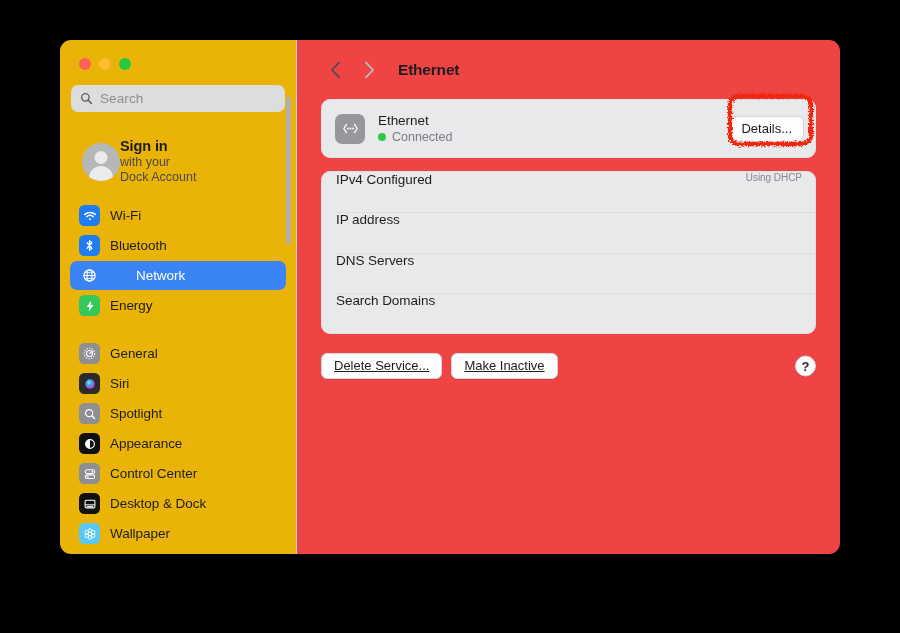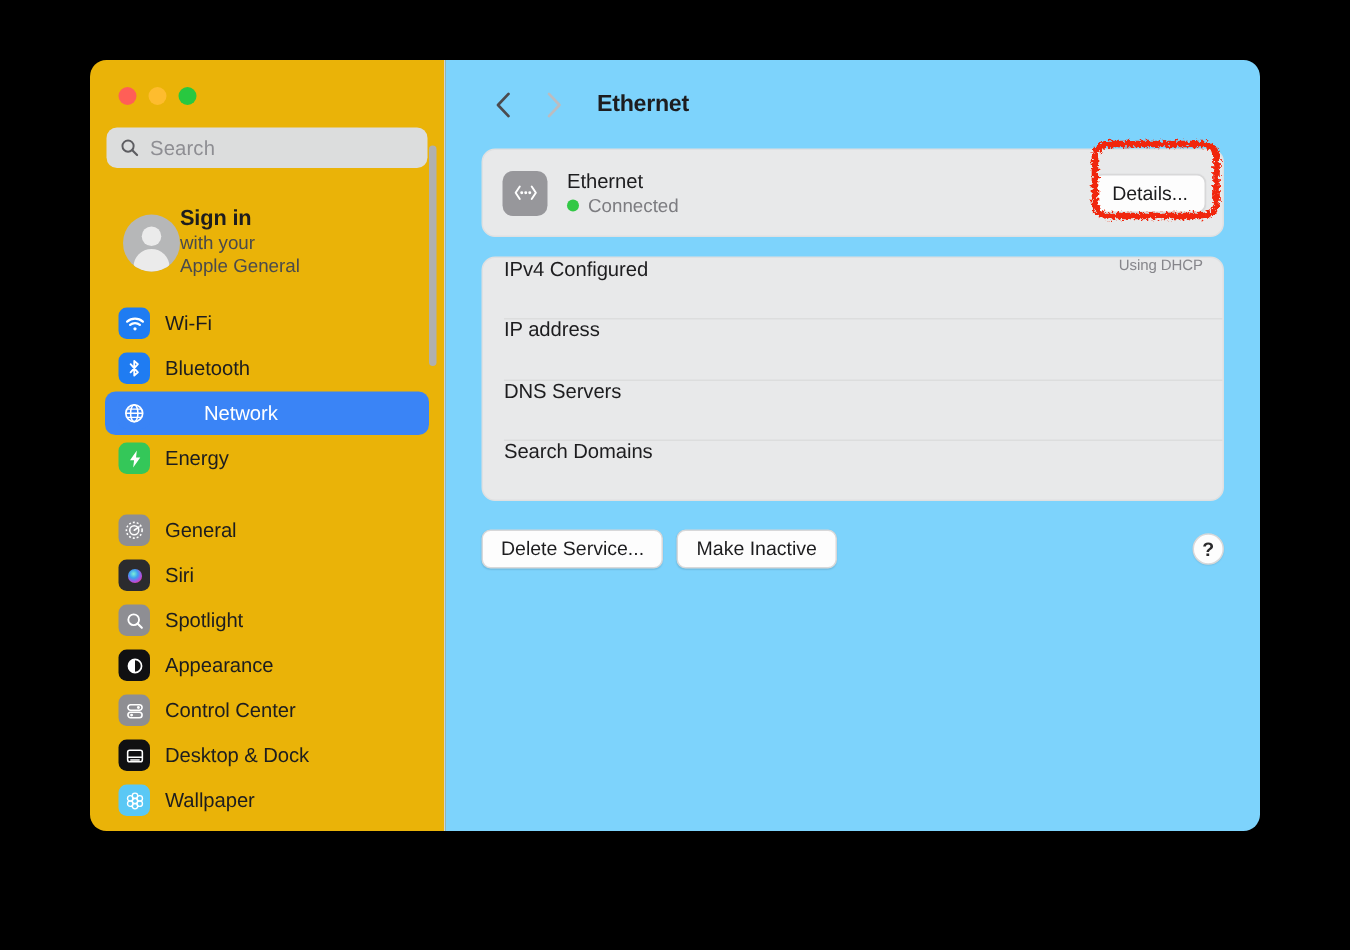--- a/index.html
+++ b/index.html
@@ -134,21 +134,21 @@
     top: 57px;
     width: 5px;
     height: 147px;
     border-radius: 3px;
     background: #b0b0b0;
   }
 
   
   #content {
     flex: 1 1 auto;
-    background: #7dd3fc;
+    background: #ef4444;
     position: relative;
   }
 
   #nav-bar {
     display: flex;
     align-items: center;
     height: 59px;
     padding-left: 21px;
     gap: 0px;
   }
@@ -241,20 +241,21 @@
   .pill-btn {
     background: #fdfdfd;
     border: 1px solid #d8d8d9;
     border-radius: 6px;
     padding: 4px 12px 5px 12px;
     font-size: 13px;
     color: #1d1d1f;
     font-family: "Liberation Sans", sans-serif;
     box-shadow: 0 .5px 1px rgba(0,0,0,.10);
     cursor: default;
+    text-decoration: underline;
   }
   #help-btn {
     position: absolute;
     right: 0; top: 50%;
     transform: translateY(-50%);
     width: 21px; height: 21px;
     border-radius: 50%;
     background: #fdfdfd;
     border: 1px solid #d8d8d9;
     display: flex; align-items: center; justify-content: center;
@@ -297,21 +298,21 @@
     <div id="side-scroll">
 
       <div id="account-row">
         <div id="avatar">
           <div class="head"></div>
             <div class="body"></div>
         </div>
         <div id="account-text">
           <div class="signin">Sign in</div>
           <div class="sub">with your</div>
-          <div class="sub">Apple General</div>
+          <div class="sub">Dock Account</div>
         </div>
       </div>
 
       <div class="nav-list">
 
         <div class="nav-item">
           <span class="ico" style="background:#1f7cf2">
             <svg viewBox="0 0 16 16" width="14" height="14">
               <path d="M2 6.2a9 9 0 0 1 12 0" fill="none" stroke="#fff" stroke-width="1.7" stroke-linecap="round"></path>
               <path d="M4.3 8.7a5.6 5.6 0 0 1 7.4 0" fill="none" stroke="#fff" stroke-width="1.7" stroke-linecap="round"></path>

